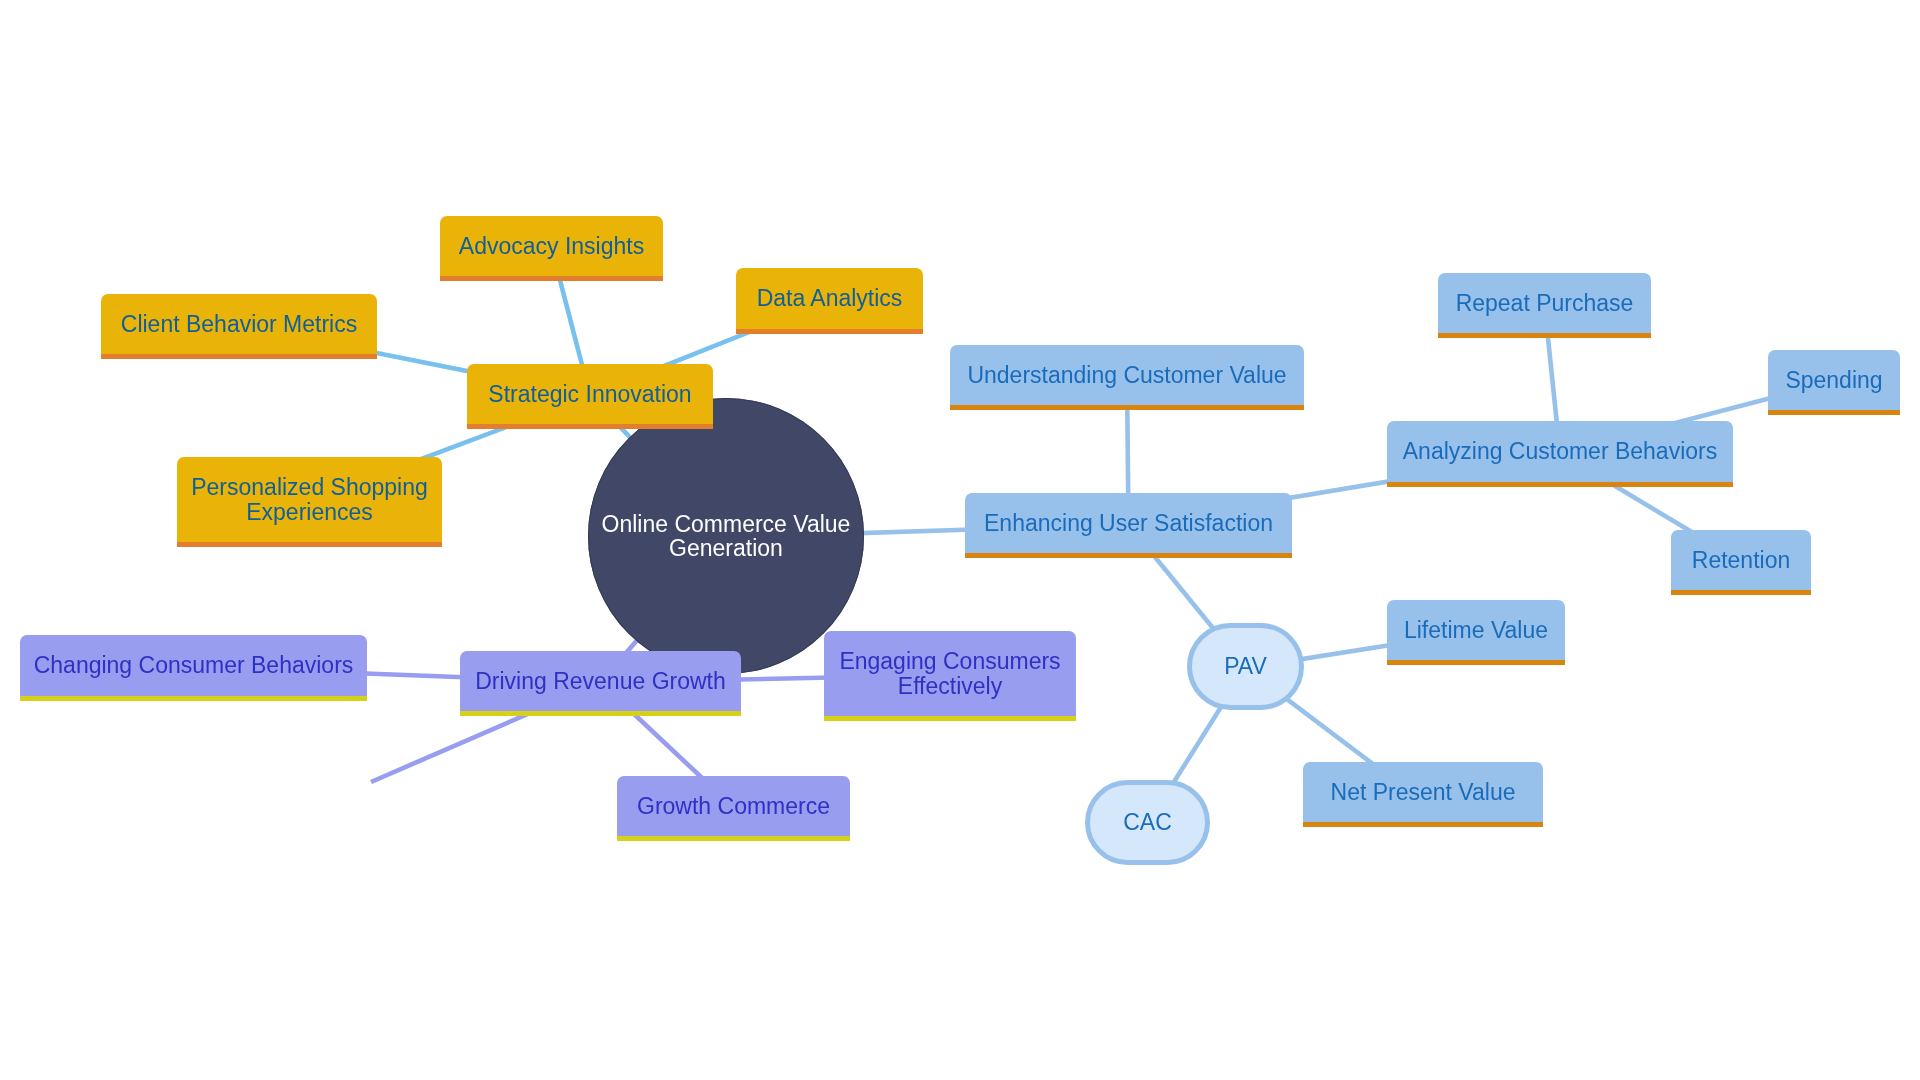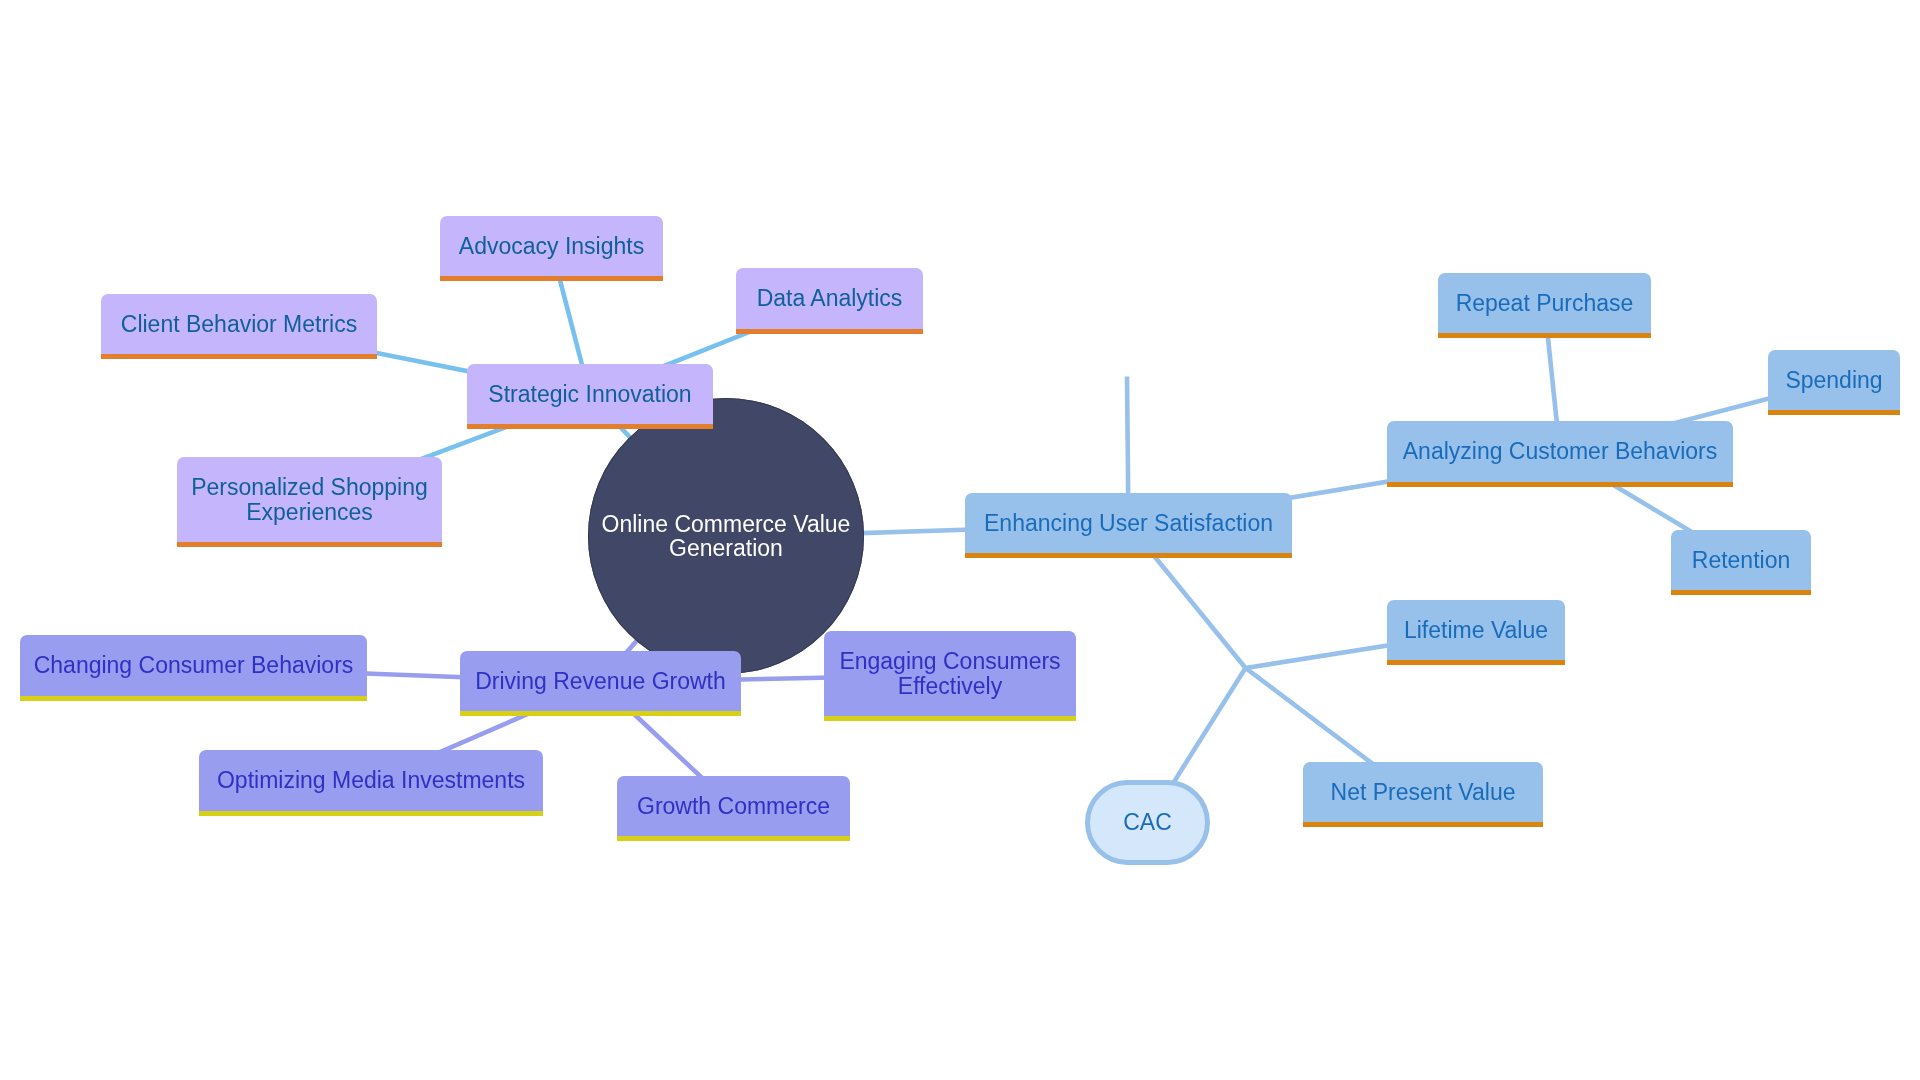--- a/index.html
+++ b/index.html
@@ -11,21 +11,21 @@
   #nodes{position:absolute;left:0;top:0;width:1920px;height:1080px;z-index:2;}
   #links line{stroke-width:4.6;}
 
   .node{position:absolute;box-sizing:content-box;display:flex;align-items:center;
         justify-content:center;text-align:center;}
   .node.pill,.node.root{box-sizing:border-box;}
   .node .txt{white-space:pre;display:block;font-size:23px;line-height:24.5px;
              transform:translateZ(0);}
 
   
-  .sect-a{background:#c4b5fd;border-bottom:5px solid #e37e2d;border-radius:7px 7px 0 0;}
+  .sect-a{background:#eab308;border-bottom:5px solid #e37e2d;border-radius:7px 7px 0 0;}
   .sect-a .txt{color:#0f5f9b;}
   
   .sect-b{background:#97c1eb;border-bottom:5px solid #d9840e;border-radius:7px 7px 0 0;}
   .sect-b .txt{color:#1a6cbb;}
   
   .sect-c{background:#989df0;border-bottom:5px solid #d6d117;border-radius:7px 7px 0 0;}
   .sect-c .txt{color:#2f30c4;}
   
   .pill{background:#d5e7fb;border:5px solid #97c1eb;border-radius:44px;}
   .pill .txt{color:#1a6cbb;}
@@ -78,52 +78,55 @@
     <div class="node sect-a" style="left:736px;top:268px;width:187px;height:61px">
         <span class="txt">Data Analytics</span>
       </div>
     <div class="node sect-a" style="left:177px;top:457px;width:265px;height:85px">
         <span class="txt">Personalized Shopping
 Experiences</span>
       </div>
     <div class="node sect-b" style="left:965px;top:493px;width:327px;height:60px">
         <span class="txt">Enhancing User Satisfaction</span>
       </div>
+    <div class="node sect-b" style="left:950px;top:345px;width:354px;height:60px">
+        <span class="txt">Understanding Customer Value</span>
+      </div>
     <div class="node sect-b" style="left:1387px;top:421px;width:346px;height:61px">
         <span class="txt">Analyzing Customer Behaviors</span>
       </div>
     <div class="node sect-b" style="left:1438px;top:273px;width:213px;height:60px">
         <span class="txt">Repeat Purchase</span>
       </div>
     <div class="node sect-b" style="left:1768px;top:350px;width:132px;height:60px">
         <span class="txt">Spending</span>
       </div>
     <div class="node sect-b" style="left:1671px;top:530px;width:140px;height:60px">
         <span class="txt">Retention</span>
+      </div>
+    <div class="node pill" style="left:1187px;top:623px;width:117px;height:87px">
+        <span class="txt">PAV</span>
       </div>
     <div class="node sect-b" style="left:1387px;top:600px;width:178px;height:60px">
         <span class="txt">Lifetime Value</span>
       </div>
     <div class="node sect-b" style="left:1303px;top:762px;width:240px;height:60px">
         <span class="txt">Net Present Value</span>
       </div>
     <div class="node pill" style="left:1085px;top:780px;width:125px;height:85px">
         <span class="txt">CAC</span>
       </div>
     <div class="node sect-c" style="left:460px;top:651px;width:281px;height:60px">
         <span class="txt">Driving Revenue Growth</span>
       </div>
     <div class="node sect-c" style="left:824px;top:631px;width:252px;height:85px">
         <span class="txt">Engaging Consumers
 Effectively</span>
       </div>
     <div class="node sect-c" style="left:20px;top:635px;width:347px;height:61px">
         <span class="txt">Changing Consumer Behaviors</span>
       </div>
-    <div class="node sect-c" style="left:199px;top:750px;width:344px;height:61px">
-        <span class="txt">Optimizing Media Investments</span>
-      </div>
     <div class="node sect-c" style="left:617px;top:776px;width:233px;height:60px">
         <span class="txt">Growth Commerce</span>
       </div>
   </div>
 
 </div>
 
 </body></html>

